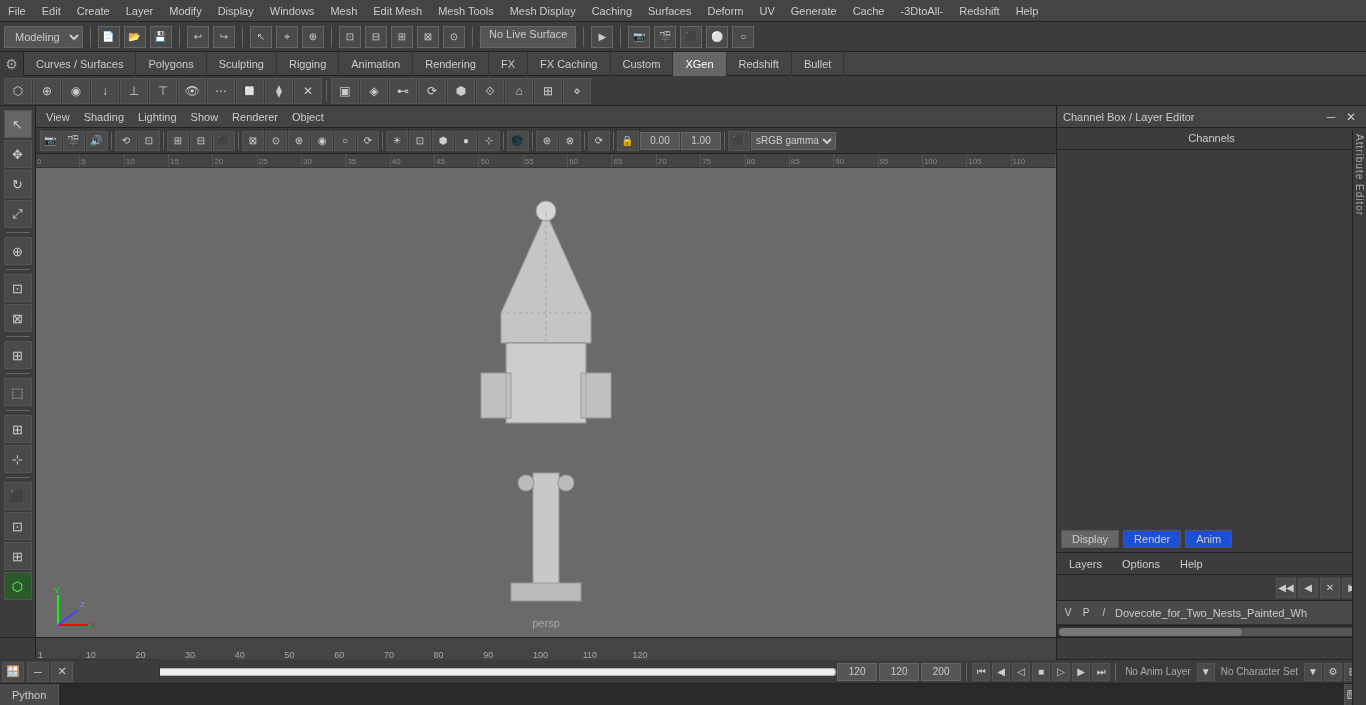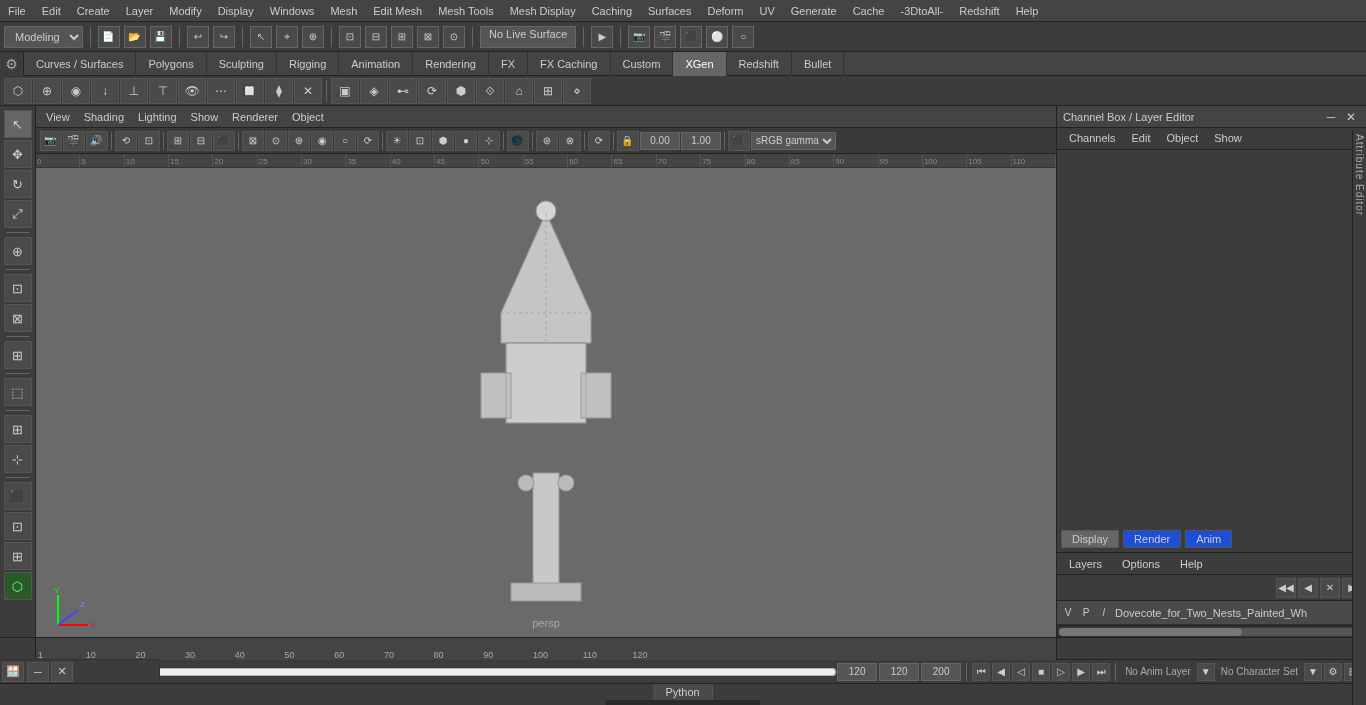--- a/index.html
+++ b/index.html
@@ -48,21 +48,21 @@
     .vptb-dropdown { background: #555; border: 1px solid #666; color: #ccc; height: 18px; font-size: 10px; }
 
     
     #model-container { position: absolute; top: 0; left: 0; right: 0; bottom: 0; display: flex; align-items: center; justify-content: center; }
     #persp-label { position: absolute; bottom: 8px; left: 50%; transform: translateX(-50%); color: #aaa; font-size: 11px; }
     #axes { position: absolute; bottom: 12px; left: 12px; width: 40px; height: 40px; }
 
     
     #right-panel { width: 310px; background: #3c3c3c; border-left: 1px solid #222; display: flex; flex-direction: column; }
     #right-panel-header { display: flex; align-items: center; justify-content: space-between; padding: 2px 6px; background: #444; border-bottom: 1px solid #222; height: 22px; font-size: 11px; gap: 12px; }
-    #rp-channels-bar { display: flex; align-items: flex-start; padding: 2px 4px; border-bottom: 1px solid #222; height: 22px; }
+    #rp-channels-bar { display: flex; align-items: center; padding: 2px 4px; border-bottom: 1px solid #222; height: 22px; flex-direction: column; }
     .rp-channels-tab { padding: 2px 8px; cursor: pointer; font-size: 11px; }
     #rp-display-tabs { display: flex; gap: 4px; padding: 4px; border-bottom: 1px solid #222; }
     .rp-dt { padding: 2px 10px; cursor: pointer; background: #1d4ed8; border: 1px solid #555; font-size: 11px; }
     .rp-dt.active { background: #666; }
     #rp-options-bar { display: flex; align-items: center; padding: 2px 4px; border-bottom: 1px solid #222; height: 22px; gap: 4px; }
     .rp-opt { padding: 2px 8px; cursor: pointer; font-size: 11px; }
     #rp-layer-header { display: flex; align-items: center; justify-content: flex-end; padding: 2px 4px; border-bottom: 1px solid #222; height: 26px; gap: 2px; }
     .rp-layer-btn { width: 20px; height: 20px; background: #4a4a4a; border: 1px solid #555; cursor: pointer; display: flex; align-items: center; justify-content: center; font-size: 10px; color: #ccc; }
     #rp-layer-row { display: flex; align-items: center; padding: 2px 4px; height: 24px; gap: 4px; background: #4a4a4a; border-bottom: 1px solid #333; }
     .layer-v { width: 14px; text-align: center; font-size: 10px; }
@@ -74,21 +74,21 @@
     #timeline-ruler { flex: 1; height: 22px; background: #444; overflow: hidden; position: relative; }
 
     
     #bottom-bar { display: flex; align-items: center; height: 24px; background: #3c3c3c; border-top: 1px solid #222; gap: 2px; padding: 0 4px; }
     .bb-field { background: #555; border: 1px solid #666; color: #ccc; height: 18px; font-size: 10px; text-align: center; }
     .bb-sep { width: 1px; height: 18px; background: #666; margin: 0 3px; }
     .bb-btn { width: 18px; height: 18px; background: #4a4a4a; border: 1px solid #555; cursor: pointer; display: flex; align-items: center; justify-content: center; font-size: 10px; color: #ccc; }
     .bb-label { font-size: 10px; color: #aaa; padding: 0 4px; }
 
     
-    #status-bar { display: flex; align-items: center; height: 22px; background: #3c3c3c; border-top: 1px solid #222; flex-direction: column; }
+    #status-bar { display: flex; align-items: center; height: 22px; background: #3c3c3c; border-top: 1px solid #222; }
     #python-tab { padding: 2px 12px; background: #4a4a4a; border-right: 1px solid #555; cursor: pointer; color: #ccc; font-size: 11px; height: 22px; display: flex; align-items: center; }
     #python-input { flex: 1; background: #2a2a2a; border: none; color: #ccc; padding: 0 6px; height: 22px; font-size: 11px; }
     #python-icon { width: 22px; height: 22px; background: #4a4a4a; border-left: 1px solid #555; display: flex; align-items: center; justify-content: center; cursor: pointer; font-size: 12px; color: #ccc; }
     .win-btn { width: 18px; height: 18px; background: transparent; border: none; cursor: pointer; display: flex; align-items: center; justify-content: center; font-size: 12px; color: #ccc; }
 
     
     #vp-ruler-h { height: 14px; background: #444; display: flex; align-items: center; overflow: hidden; border-bottom: 1px solid #333; }
     .ruler-num { font-size: 8px; color: #888; flex: 1; text-align: center; border-right: 1px solid #555; height: 100%; display: flex; align-items: flex-end; padding-bottom: 1px; padding-left: 1px; }
   </style>
 </head>

